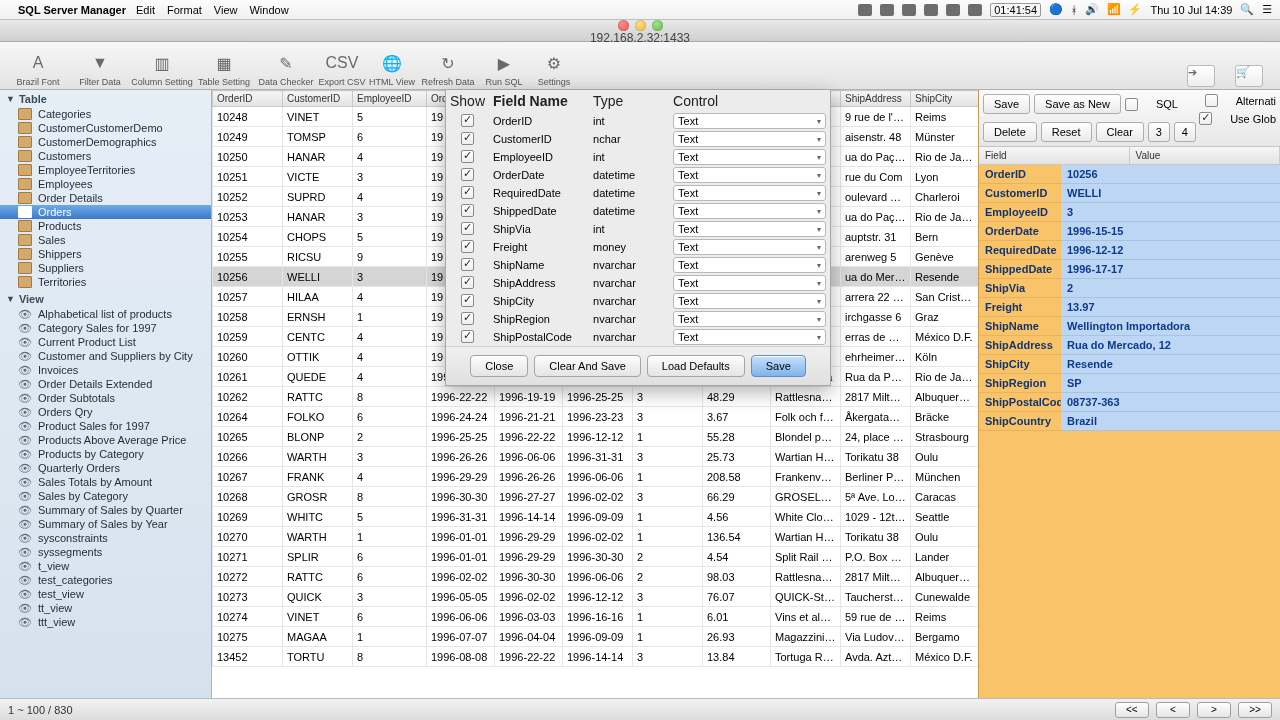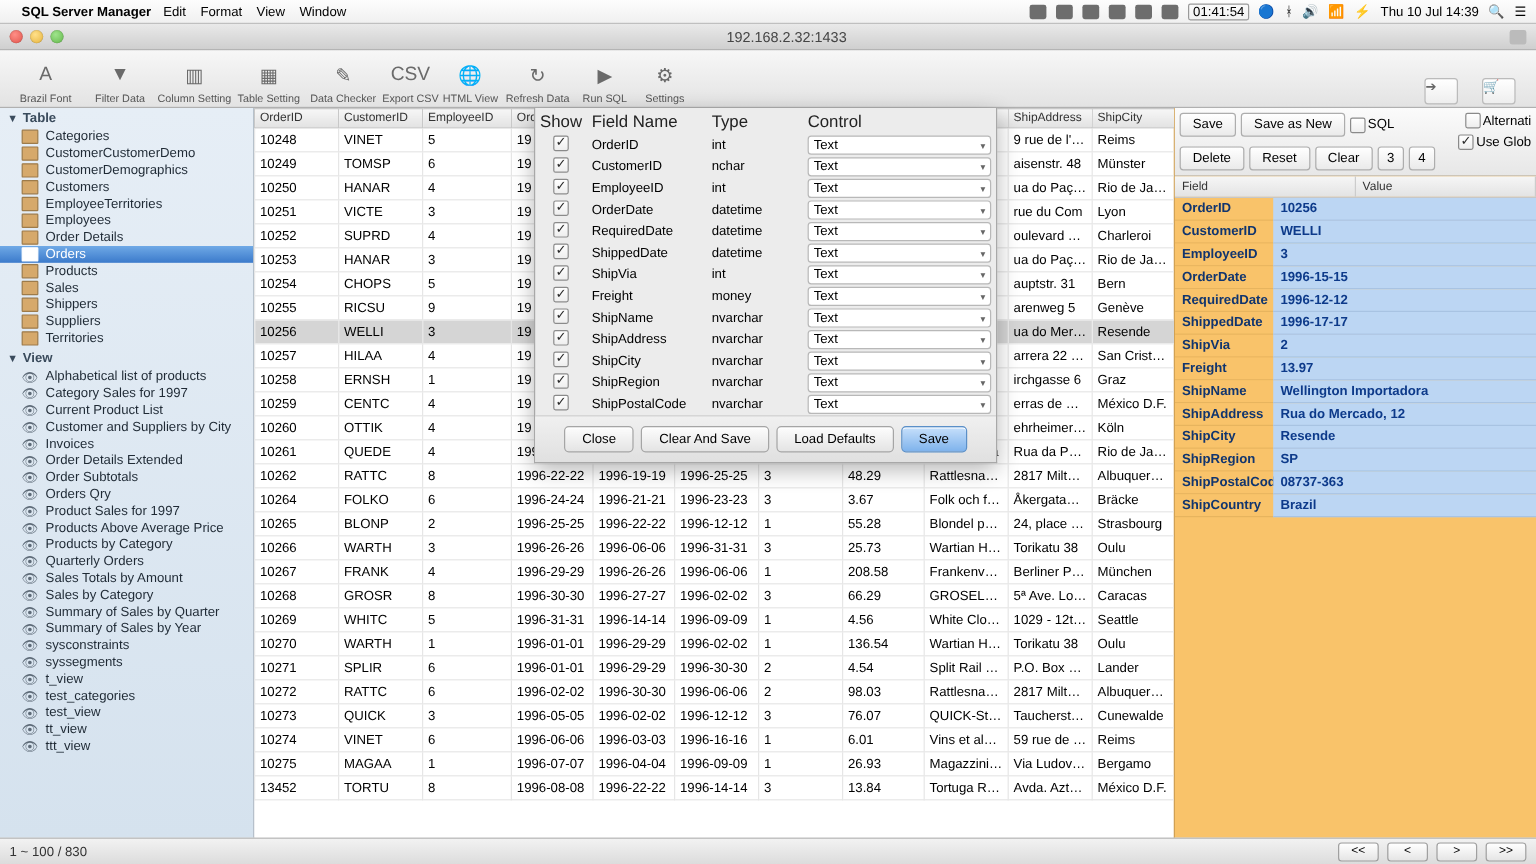--- a/index.html
+++ b/index.html
@@ -9,21 +9,21 @@
 .menubar { height: 20px; background: linear-gradient(#fdfdfd,#f0f0f0); display: flex; align-items: center; padding: 0 8px; border-bottom: 1px solid #bfbfbf; }
 .menubar .apple { font-size: 13px; margin-right: 10px; }
 .menubar .app-title { font-weight: bold; margin-right: 10px; }
 .menubar .menu-item { margin-right: 12px; }
 .menubar .spacer { flex: 1; }
 .menubar .status { display: flex; align-items: center; gap: 8px; font-size: 10px; }
 .menubar .status span { white-space: nowrap; }
 .status-icon { width: 14px; height: 12px; display: inline-block; background:#6d6d6d; border-radius: 2px; }
 
 
-.titlebar { height: 22px; background: linear-gradient(#e9e9e9,#cfcfcf); border-bottom: 1px solid #a9a9a9; display: flex; align-items: center; padding: 0 8px; }
+.titlebar { height: 22px; background: linear-gradient(#e9e9e9,#cfcfcf); border-bottom: 1px solid #a9a9a9; display: flex; align-items: center; padding: 0 8px; flex-direction: column; }
 .traffic { display: flex; gap: 6px; }
 .traffic span { width: 11px; height: 11px; border-radius: 50%; display: inline-block; box-shadow: inset 0 0 1px rgba(0,0,0,.4);}
 .tl-close{background:radial-gradient(circle at 40% 35%,#ff8e86,#e1544b);} .tl-min{background:radial-gradient(circle at 40% 35%,#ffe08a,#e6b33c);} .tl-max{background:radial-gradient(circle at 40% 35%,#9fe48c,#62b74a);}
 .titlebar .title { flex: 1; text-align: center; color: #444; font-size: 12px; }
 .titlebar .fs { width: 14px; height: 12px; background:#bbb; border-radius: 2px; }
 
 
 .toolbar { height: 48px; background: linear-gradient(#f7f7f7,#e3e3e3); border-bottom:1px solid #b0b0b0; display:flex; align-items: flex-end; padding: 0 8px 2px; gap: 2px; }
 .tool { width: 48px; display:flex; flex-direction: column; align-items: center; gap: 2px; color:#555; }
 .tool .ico { width: 28px; height: 24px; display:flex; align-items:center; justify-content:center; color:#6a6a6a; }
@@ -67,21 +67,21 @@
 .dialog-buttons { display:flex; gap:6px; padding:8px; justify-content:center; border-top:1px solid #d0d0d0; background:linear-gradient(#f0f0f0,#e0e0e0);}
 .dialog-buttons button { height:22px; padding: 0 14px; border:1px solid #a5a5a5; border-radius:4px; background:linear-gradient(#fdfdfd,#e4e4e4); font-size:11px; box-shadow:0 1px 0 #fff inset;}
 .dialog-buttons button.primary{background:linear-gradient(#c7e0fb,#7fb3ec); border-color:#5a8fc8;}
 .dialog-scroll{max-height:256px; overflow-y:auto;}
 
 
 .detail { width: 302px; background:#f9c36a; border-left:1px solid #c7994f; display:flex; flex-direction:column; }
 .detail-top { background:linear-gradient(#fbfbfb,#e7e7e7); border-bottom:1px solid #c4c4c4; padding:4px; display:flex; flex-wrap:wrap; gap:4px; align-items:center;}
 .detail-top button{height:20px;padding:0 10px;border:1px solid #adadad;border-radius:3px;background:linear-gradient(#fff,#eaeaea);font-size:11px;}
 .detail-top .sq{width:22px;padding:0;text-align:center;}
-.detail-top label{font-size:10px;display:flex;align-items:center;gap:2px;}
+.detail-top label{font-size:10px;display:flex;align-items:center;gap:18px;}
 .detail-head{display:flex; background:linear-gradient(#f6f6f6,#e3e3e3); border-bottom:1px solid #c7c7c7;}
 .detail-head div{flex:1;padding:3px 6px;font-size:10px;color:#333;border-right:1px solid #ccc;}
 .detail-rows{flex:1; overflow:auto;}
 .drow{display:flex;}
 .drow .f{width:82px; padding:3px 6px; background:#f9c36a; color:#11356e; font-weight:bold; font-size:11px; border-bottom:1px solid #e7b45e;}
 .drow .v{flex:1; padding:3px 6px; background:#bcd6f3; color:#0d3a8a; font-weight:bold; font-size:11px; border-bottom:1px solid #a8c3e2; white-space:nowrap; overflow:hidden;}
 
 
 .footer { position:absolute; left:0; right:0; bottom:0; height:22px; background:linear-gradient(#f2f2f2,#dcdcdc); border-top:1px solid #b9b9b9; display:flex; align-items:center; padding:0 8px; font-size:11px; color:#333;}
 .footer .flex{flex:1;}
@@ -739,21 +739,21 @@
           </tbody>
         </table>
     </div>
 
     <div class="dialog">
       <div class="dialog-scroll">
       <table>
         <thead>
               <tr>
           <th class="chk">Show</th>
-          <th style="width:100px;">Field Name</th>
+          <th style="width:100px;font-weight:bold;">Field Name</th>
           <th style="width:80px;">Type</th>
           <th>Control</th>
         </tr>
             </thead>
         <tbody id="dialog-body">
               <tr>
                 <td class="chk"><input type="checkbox" class="ckbox" checked="" style=""></td>
                 <td>OrderID</td>
                 <td>int</td>
                 <td>

